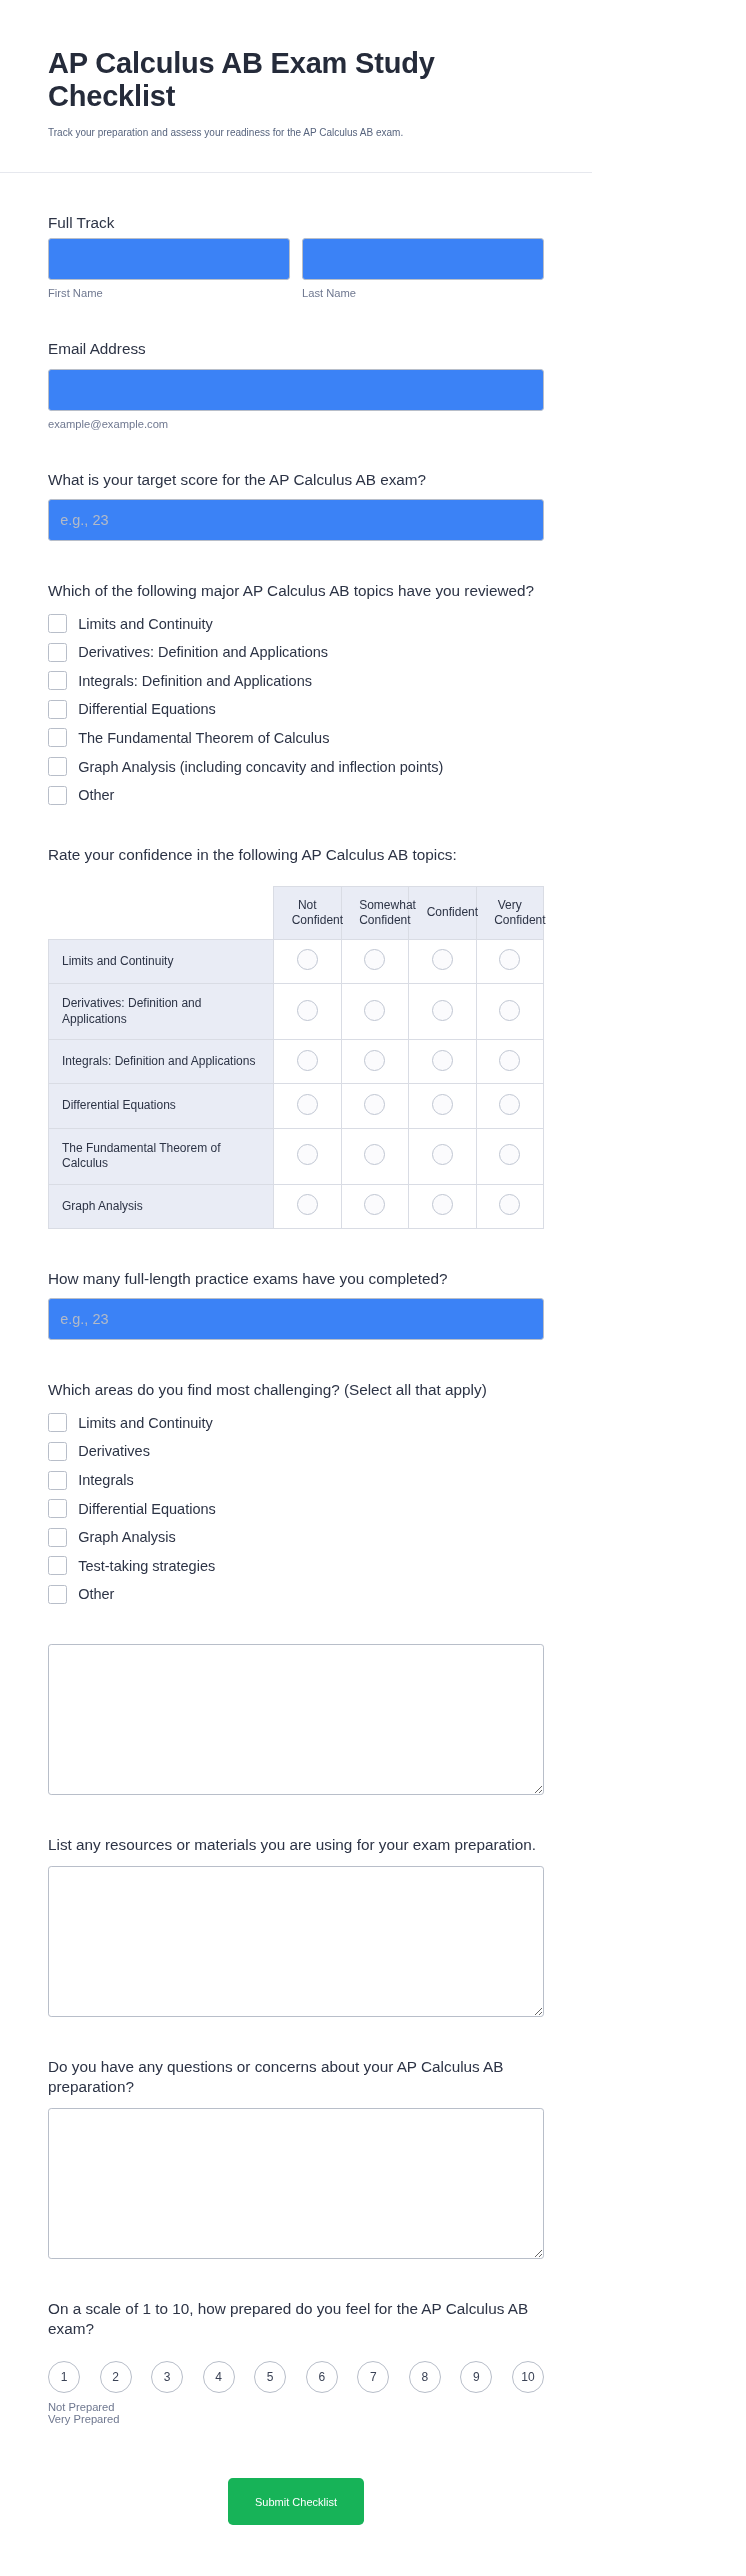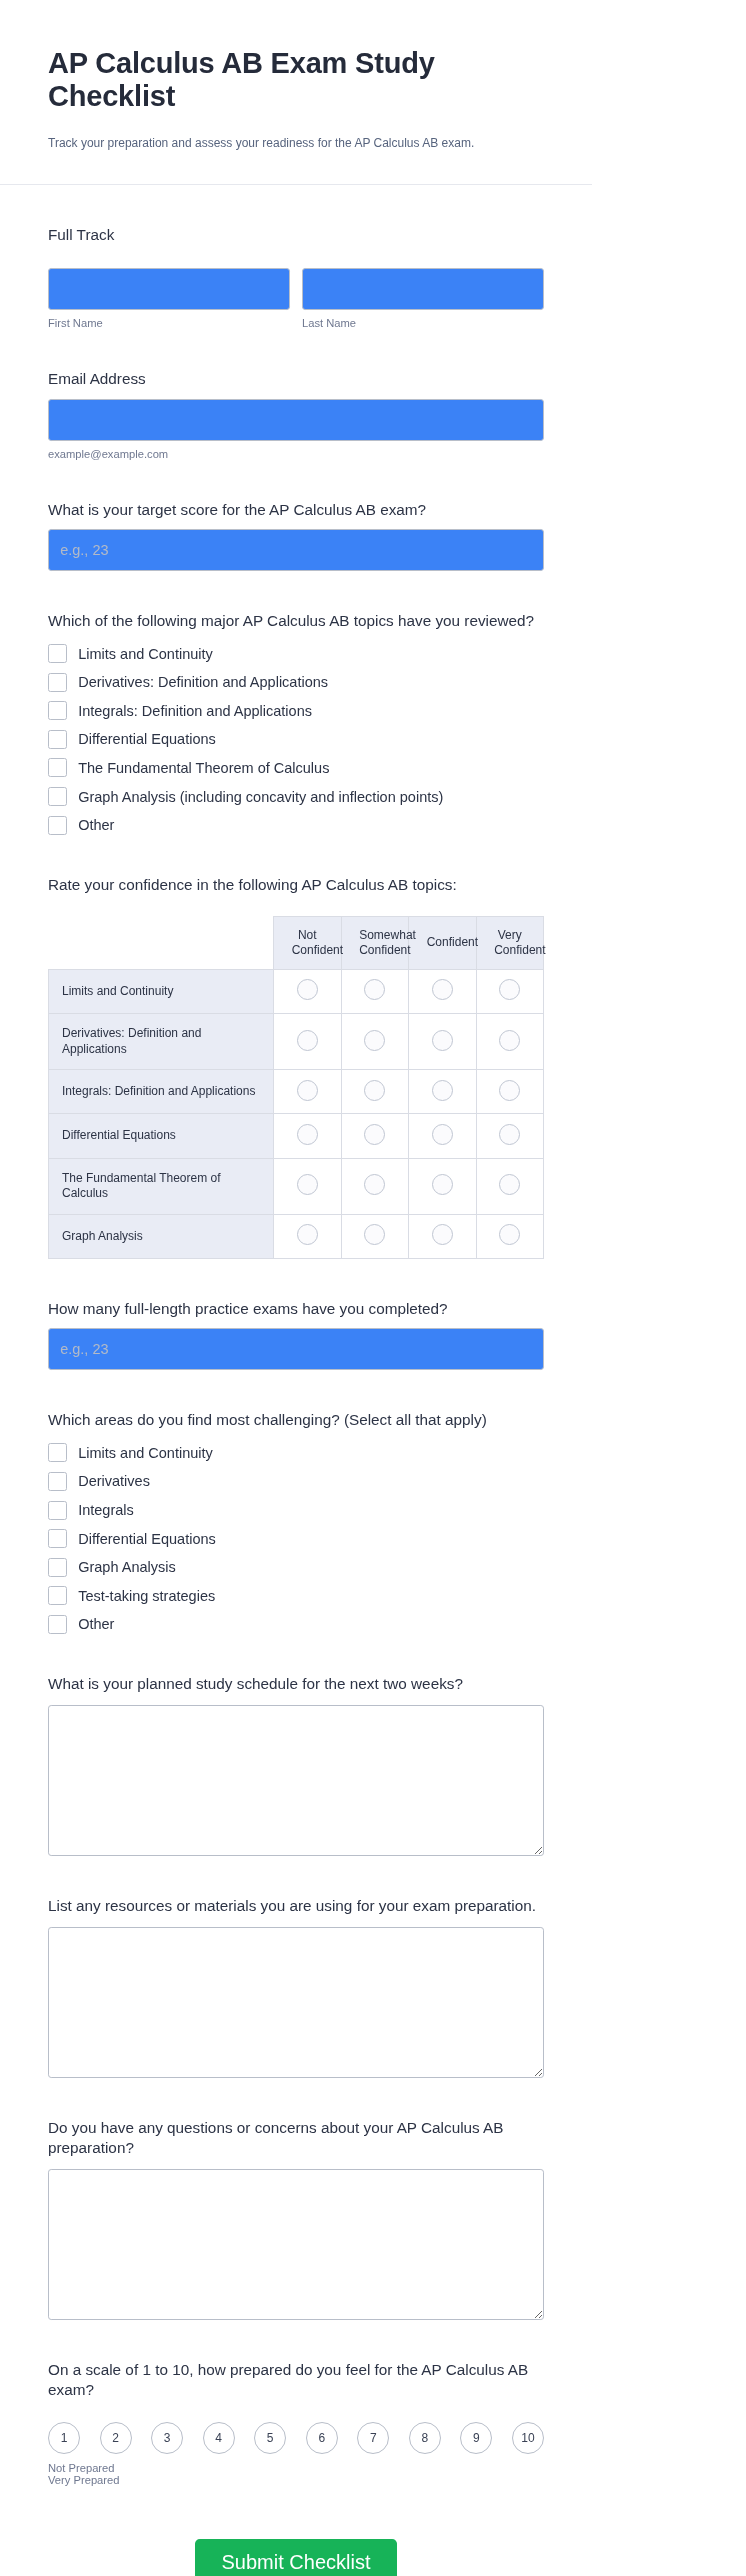--- a/index.html
+++ b/index.html
@@ -16,22 +16,22 @@
     background: #ffffff;
     padding: 47px 48px 92px;
   }
   .form-title {
     font-size: 29px;
     font-weight: 700;
     color: #252b3a;
     letter-spacing: -0.2px;
   }
   .form-subtitle {
-    margin-top: 23px;
-    font-size: 12px;
+    margin-top: 14px;
+    font-size: 10px;
     color: #57647e;
   }
   .divider {
     border: none;
     border-top: 0.8px solid #e6e8ee;
     margin: 34px -48px 0;
   }
   .field { margin-top: 40px; }
   .q-label {
     font-size: 15.3px;
@@ -52,21 +52,21 @@
     border-radius: 3.2px;
     background: #3b82f6;
     font-family: inherit;
     font-size: 14.5px;
     color: #2c3345;
     padding: 0 11.2px;
     outline: none;
   }
   input.text::placeholder { color: #b3bac7; }
   .input-half { width: 315px; }
-  .name-row { display: flex; gap: 12px; margin-top: 23px; }
+  .name-row { display: flex; gap: 12px; margin-top: 5px; }
   .name-col { flex: 1; }
   .mt12 { margin-top: 9.6px; }
   .checkbox-group {
     margin-top: 13px;
     display: flex;
     flex-direction: column;
     gap: 9.6px;
   }
   .checkbox-item {
     display: flex;
@@ -162,21 +162,21 @@
     display: flex;
     justify-content: center;
   }
   .submit-btn {
     border: none;
     height: 47px;
     padding: 0 27px;
     border-radius: 4.8px;
     color: #ffffff;
     font-family: inherit;
-    font-size: 20px;
+    font-size: 11px;
     font-weight: 500;
     cursor: pointer;
   }
 </style>
 </head>
 <body>
 
 <div class="form-card">
 
   <h1 class="form-title">AP Calculus AB Exam Study Checklist</h1>
@@ -334,21 +334,20 @@
           <span class="checkbox-label">Test-taking strategies</span>
         </label>
         <label class="checkbox-item">
           <span class="checkbox-box"></span>
           <span class="checkbox-label">Other</span>
         </label>
       </div>
   </div>
 
   <div class="field">
-    <div class="q-label">What is your planned study schedule for the next two weeks?</div>
     <textarea class="long" style=""></textarea>
   </div>
 
   <div class="field">
     <div class="q-label">List any resources or materials you are using for your exam preparation.</div>
     <textarea class="long" style=""></textarea>
   </div>
 
   <div class="field">
     <div class="q-label">Do you have any questions or concerns about your AP Calculus AB preparation?</div>

